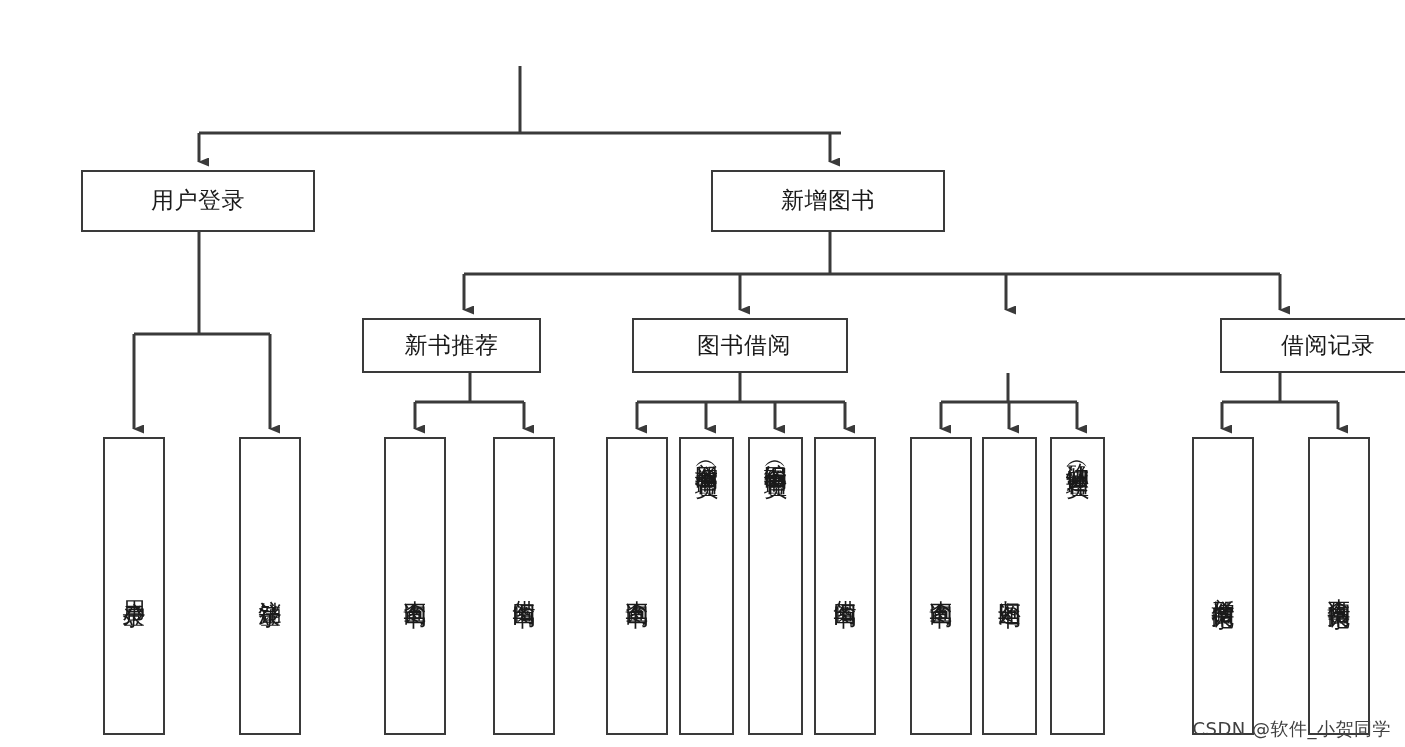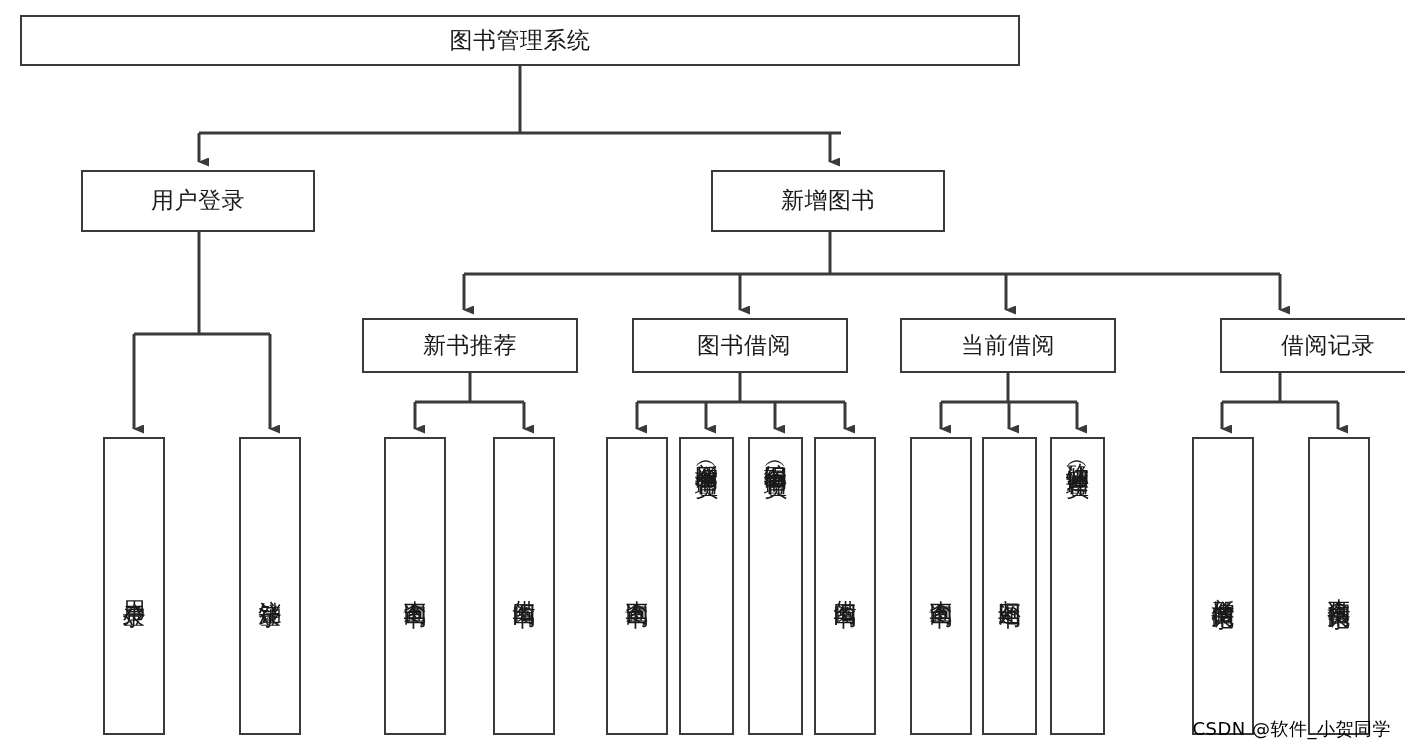--- a/index.html
+++ b/index.html
@@ -61,21 +61,21 @@
   }
   .node.vertical.centered {
     align-items: center;
     padding-top: 0;
   }
   #watermark {
     position: absolute;
     right: 14px;
     bottom: 6px;
     font-size: 18px;
-    color: #000000;
+    color: #404040;
     letter-spacing: 0.5px;
     white-space: nowrap;
     font-family: "DejaVu Sans", "Liberation Sans", sans-serif;
   }
 </style>
 </head>
 <body>
 
 <div id="diagram-root">
 
@@ -122,43 +122,37 @@
       <path d="M1009,402 L1009,429" marker-end="url(#arrowhead)"></path>
       <path d="M1077,402 L1077,429" marker-end="url(#arrowhead)"></path>
 
       <path d="M1280,373 L1280,402"></path>
       <path d="M1222,402 L1338,402"></path>
       <path d="M1222,402 L1222,429" marker-end="url(#arrowhead)"></path>
       <path d="M1338,402 L1338,429" marker-end="url(#arrowhead)"></path>
     </g>
   </svg>
 
-  <div class="node horizontal root" style="left:20px; top:15px; width:1000px; height:51px;">
-    <span class="label">图书管理系统</span>
-  </div>
 
   <div class="node horizontal" style="left:81px; top:170px; width:234px; height:62px;">
     <span class="label">用户登录</span>
   </div>
 
   <div class="node horizontal" style="left:711px; top:170px; width:234px; height:62px;">
     <span class="label">新增图书</span>
   </div>
 
-  <div class="node horizontal" style="left:362px; top:318px; width:216px; height:55px;">
+  <div class="node horizontal" style="left:362px; top:318px; width:179px; height:55px;">
     <span class="label">新书推荐</span>
   </div>
 
   <div class="node horizontal" style="left:632px; top:318px; width:216px; height:55px;padding-left:8px;">
     <span class="label">图书借阅</span>
   </div>
 
-  <div class="node horizontal" style="left:900px; top:318px; width:216px; height:55px;">
-    <span class="label">当前借阅</span>
-  </div>
 
   <div class="node horizontal" style="left:1172px; top:318px; width:216px; height:55px;margin-left:48px;">
     <span class="label">借阅记录</span>
   </div>
 
   <div class="node vertical centered" style="left:103px; top:437px; width:62px; height:298px;">
     <span class="label">用户登录</span>
   </div>
 
   <div class="node vertical centered" style="left:239px; top:437px; width:62px; height:298px;">

